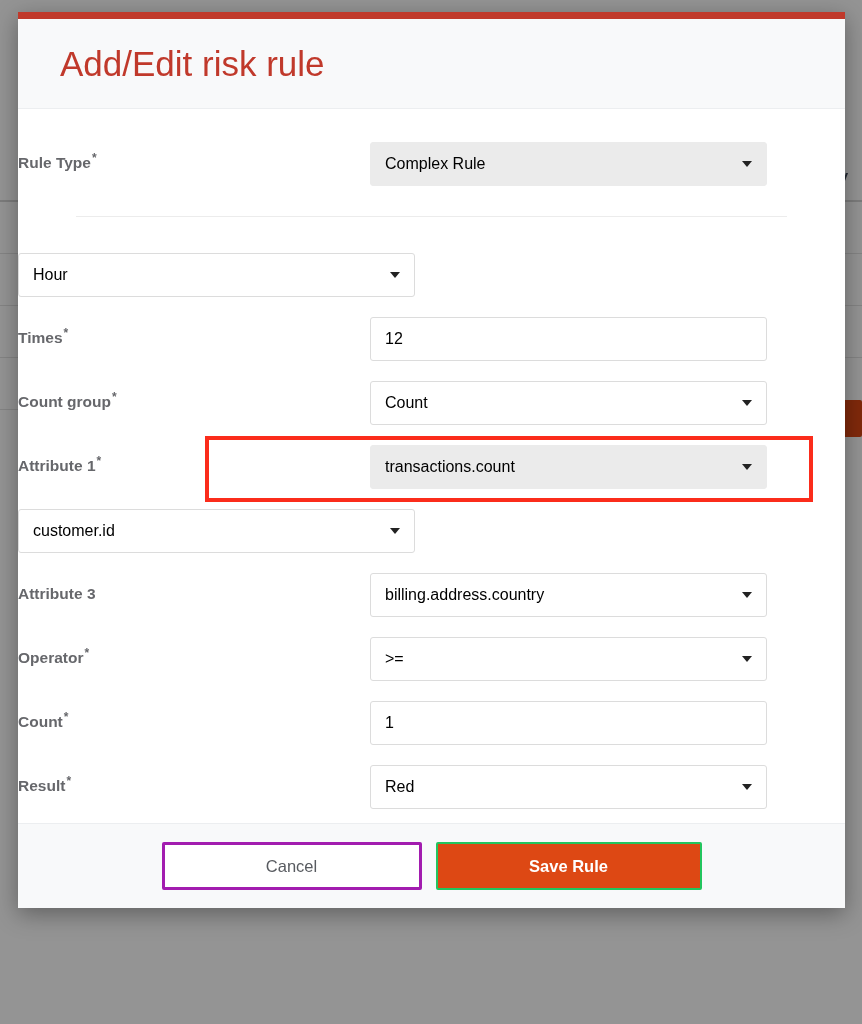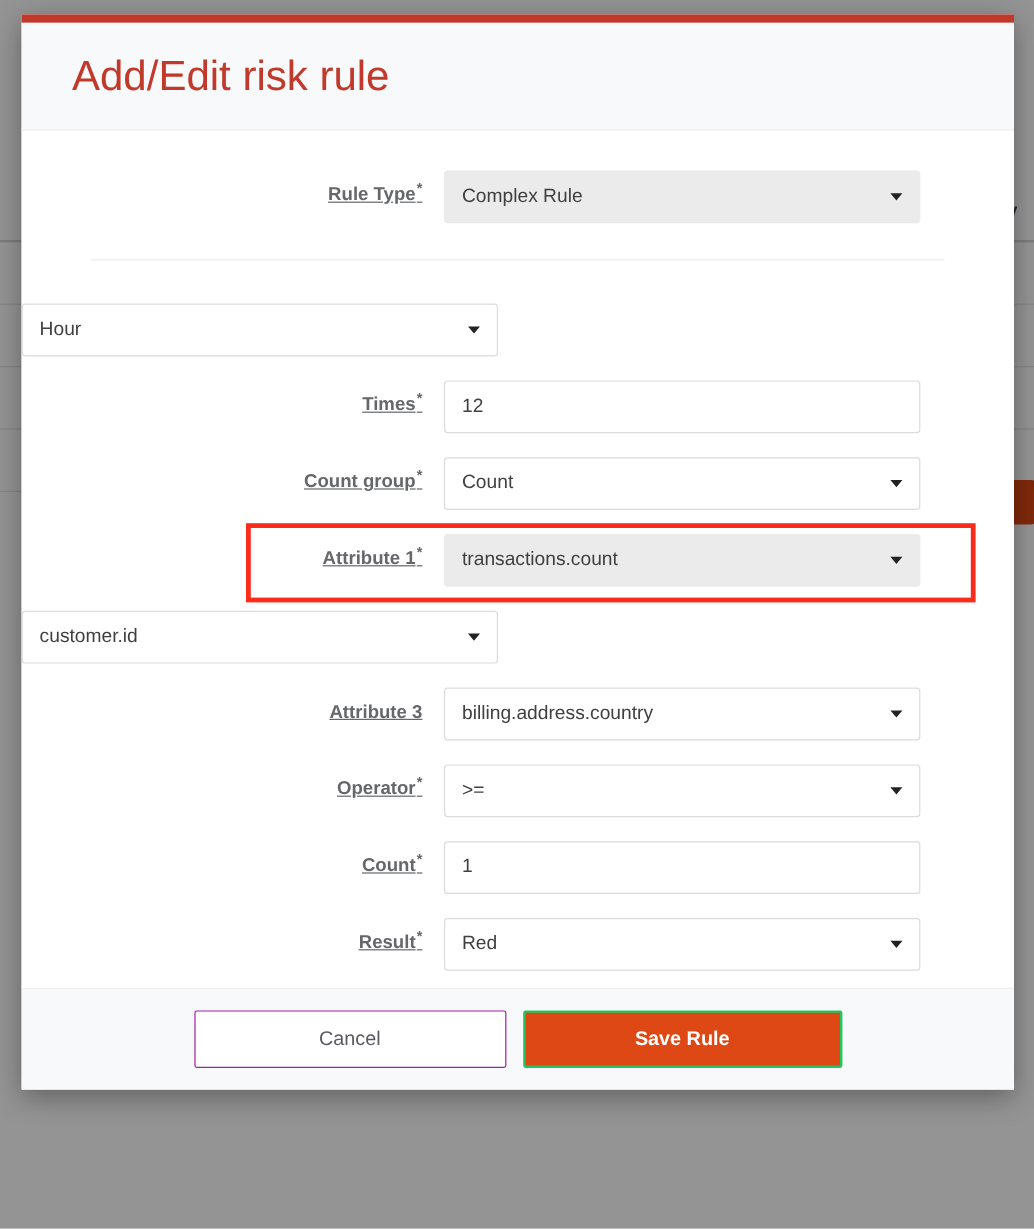--- a/index.html
+++ b/index.html
@@ -113,50 +113,48 @@
     overflow: hidden;
   }
 
   .form-row {
     display: flex;
     align-items: flex-start;
     margin-bottom: 20px;
   }
   .form-row .label {
     width: 352px;
-    text-align: right;
     padding-right: 18px;
     box-sizing: border-box;
     font-size: 15.5px;
     font-weight: bold;
     color: #66676b;
     padding-top: 12px;
     white-space: nowrap;
-    text-decoration: underline;
   }
   .req {
     color: #66676b;
     font-size: 12px;
     vertical-align: super;
     line-height: 0;
     margin-left: 1px;
   }
   .form-row .control {
     width: 397px;
   }
 
   .field {
     width: 100%;
     height: 44px;
     box-sizing: border-box;
     border: 1px solid #dcdcdc;
     border-radius: 3px;
     background: #ffffff;
     font-size: 16px;
-    color: #404040;
+    color: #000000;
     padding: 16px 14px;
     display: flex;
     align-items: center;
     position: relative;
     font-family: "Liberation Sans", sans-serif;
   }
   .field.select .caret {
     position: absolute;
     right: 14px;
     top: 50%;
@@ -214,21 +212,21 @@
     font-family: "Liberation Sans", sans-serif;
     display: flex;
     align-items: center;
     justify-content: center;
     box-sizing: border-box;
     cursor: pointer;
   }
   .btn-cancel {
     width: 260px;
     background: #ffffff;
-    border: 1px solid #a21caf;
+    border: 3px solid #a21caf;
     color: #585b60;
   }
   .btn-save {
     width: 266px;
     background: #dd4814;
     border: 2px solid #22c55e;
     color: #ffffff;
     font-weight: bold;
   }
 </style>

